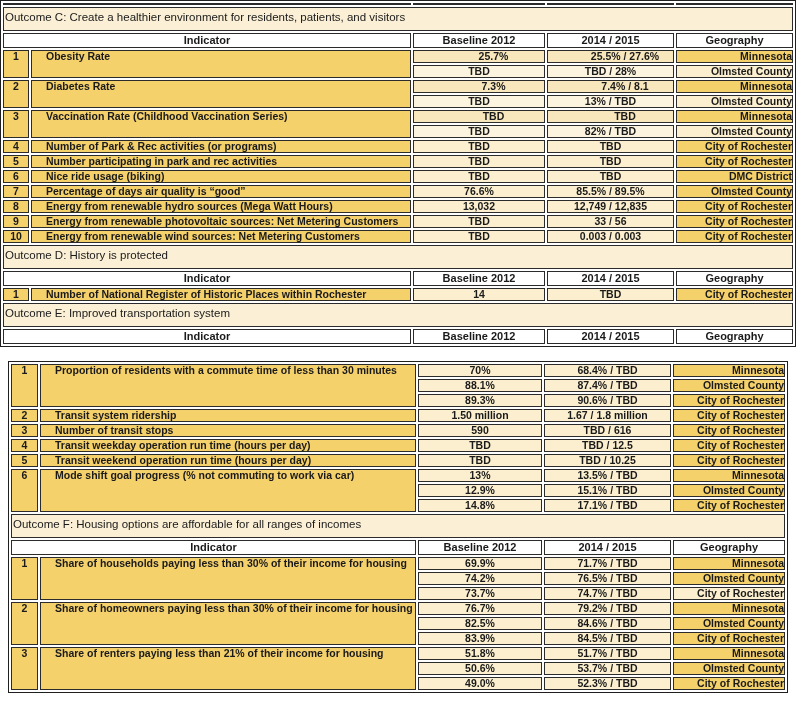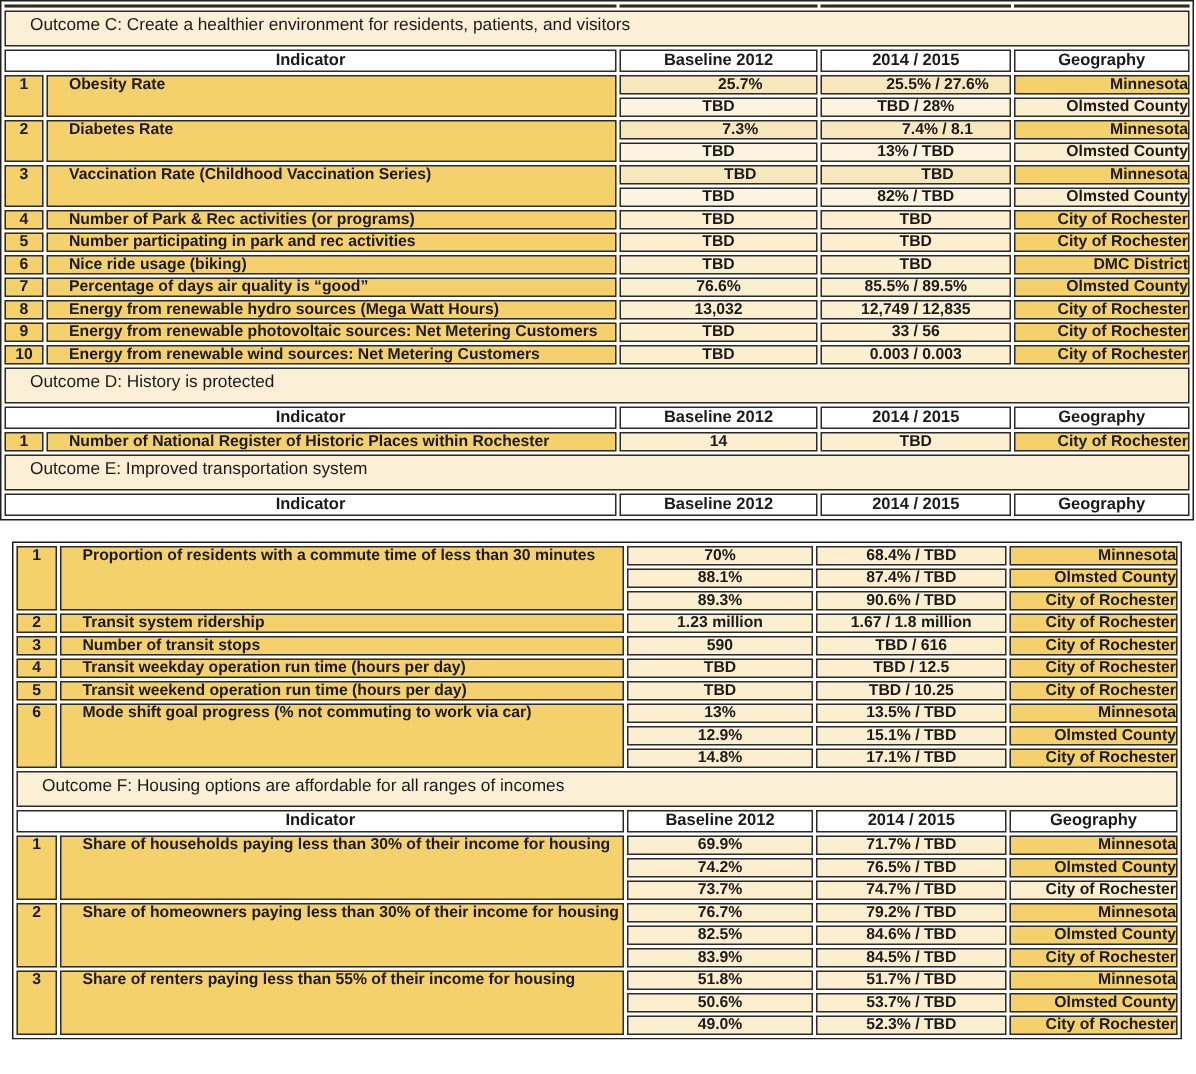--- a/index.html
+++ b/index.html
@@ -50,21 +50,21 @@
   .v-light { background:var(--cream-light); }
   .g-gold  { background:var(--gold); }
   .g-cream { background:var(--cream); }
 
   td.band {
     background:var(--band-bg);
     font-size:11.5px;
     font-weight:400;
     text-align:left;
     vertical-align:top;
-    padding:2px 0 0 16px;
+    padding:2px 0 0 1px;
     height:24px;
     line-height:14px;
   }
   th {
     background:var(--header-bg, #ffffff);
     font-size:11px;
     font-weight:700;
     height:13px;
     line-height:13px;
     text-align:center;
@@ -233,21 +233,21 @@
         <td class="c-geo g-gold">Olmsted County</td>
       </tr>
       <tr class="data-row">
         <td class="c-val v-plain">89.3%</td>
         <td class="c-val v-plain">90.6% / TBD</td>
         <td class="c-geo g-gold">City of Rochester</td>
       </tr>
       <tr class="data-row">
         <td class="c-num" rowspan="1">2</td>
         <td class="c-ind" rowspan="1">Transit system ridership</td>
-        <td class="c-val v-plain">1.23 million</td>
+        <td class="c-val v-plain">1.50 million</td>
         <td class="c-val v-plain">1.67 / 1.8 million</td>
         <td class="c-geo g-gold">City of Rochester</td>
       </tr>
       <tr class="data-row">
         <td class="c-num" rowspan="1">3</td>
         <td class="c-ind" rowspan="1">Number of transit stops</td>
         <td class="c-val v-plain">590</td>
         <td class="c-val v-plain">TBD / 616</td>
         <td class="c-geo g-gold">City of Rochester</td>
       </tr>
@@ -320,21 +320,21 @@
         <td class="c-val v-plain">84.6% / TBD</td>
         <td class="c-geo g-gold">Olmsted County</td>
       </tr>
       <tr class="data-row">
         <td class="c-val v-plain">83.9%</td>
         <td class="c-val v-plain">84.5% / TBD</td>
         <td class="c-geo g-gold">City of Rochester</td>
       </tr>
       <tr class="data-row">
         <td class="c-num" rowspan="3">3</td>
-        <td class="c-ind" rowspan="3">Share of renters paying less than 55% of their income for housing</td>
+        <td class="c-ind" rowspan="3">Share of renters paying less than 21% of their income for housing</td>
         <td class="c-val v-plain">51.8%</td>
         <td class="c-val v-plain">51.7% / TBD</td>
         <td class="c-geo g-gold">Minnesota</td>
       </tr>
       <tr class="data-row">
         <td class="c-val v-plain">50.6%</td>
         <td class="c-val v-plain">53.7% / TBD</td>
         <td class="c-geo g-gold">Olmsted County</td>
       </tr>
       <tr class="data-row">

